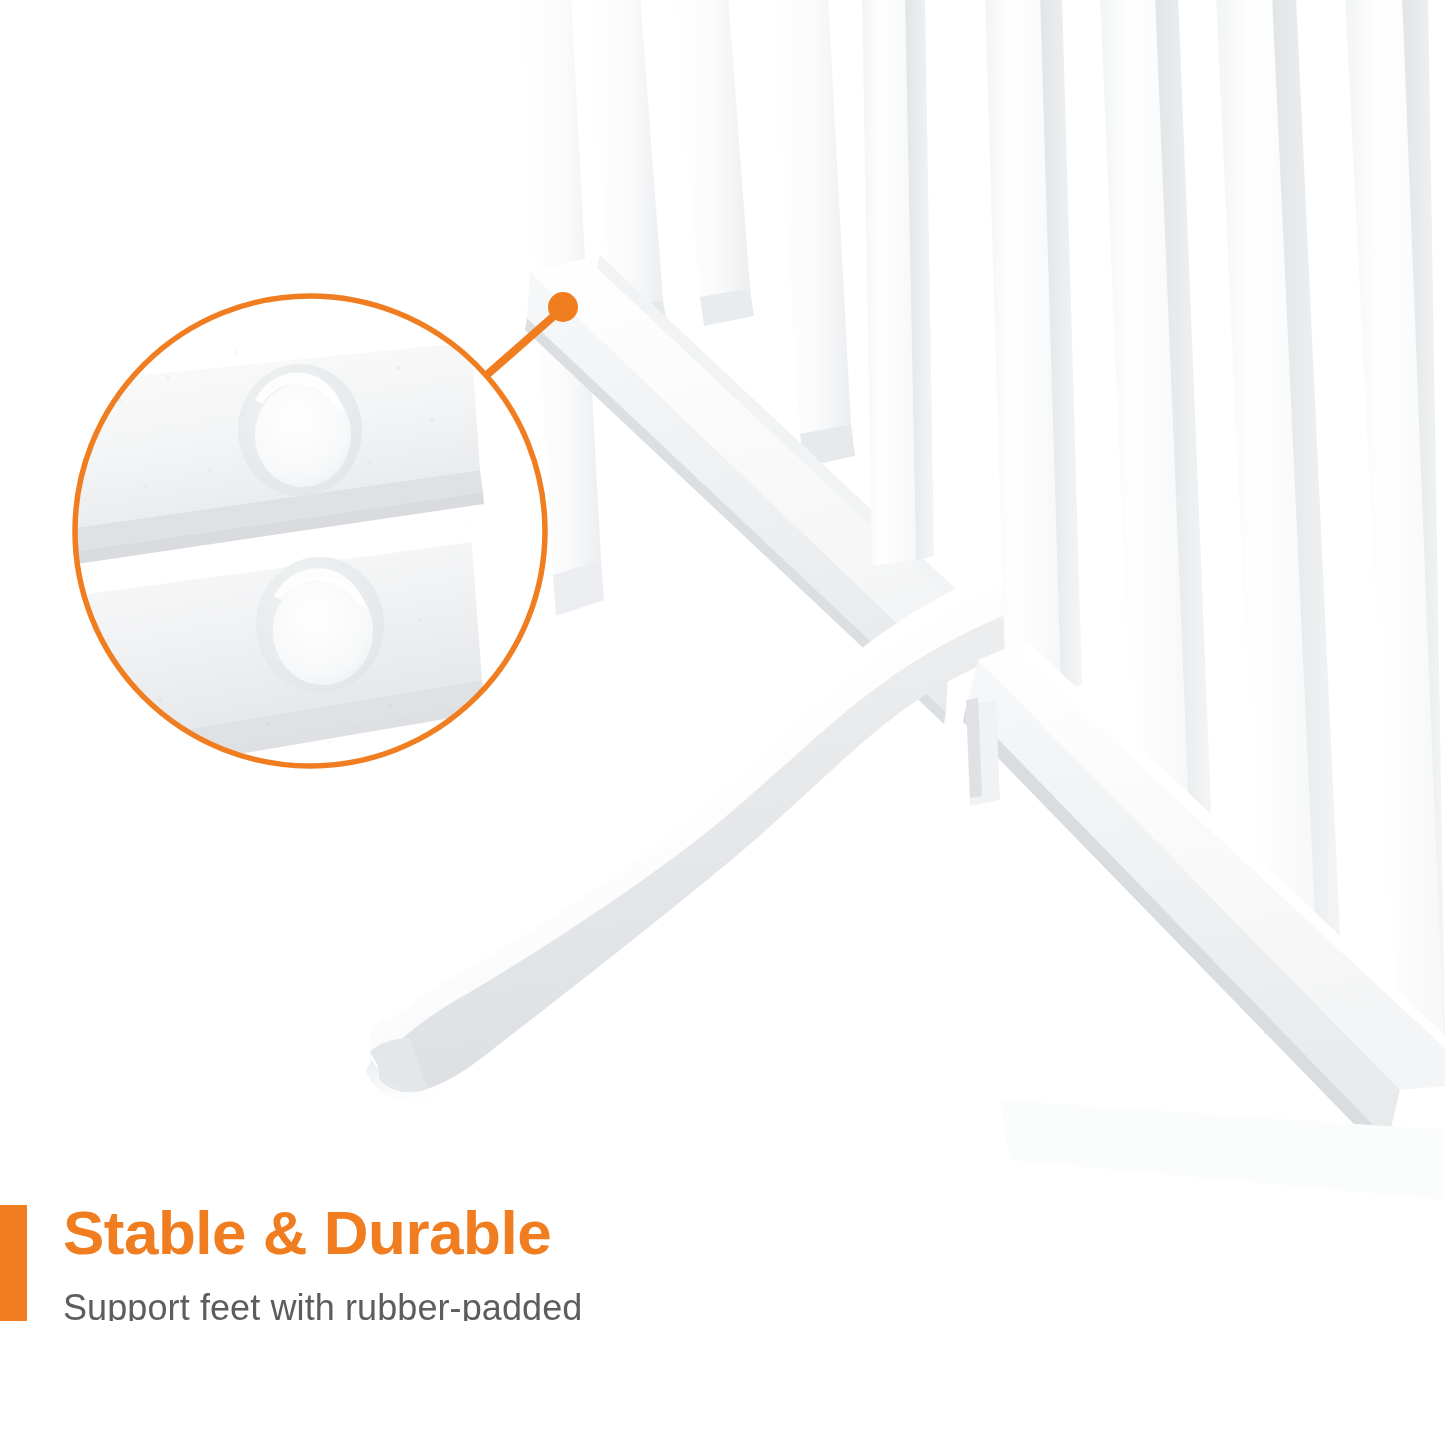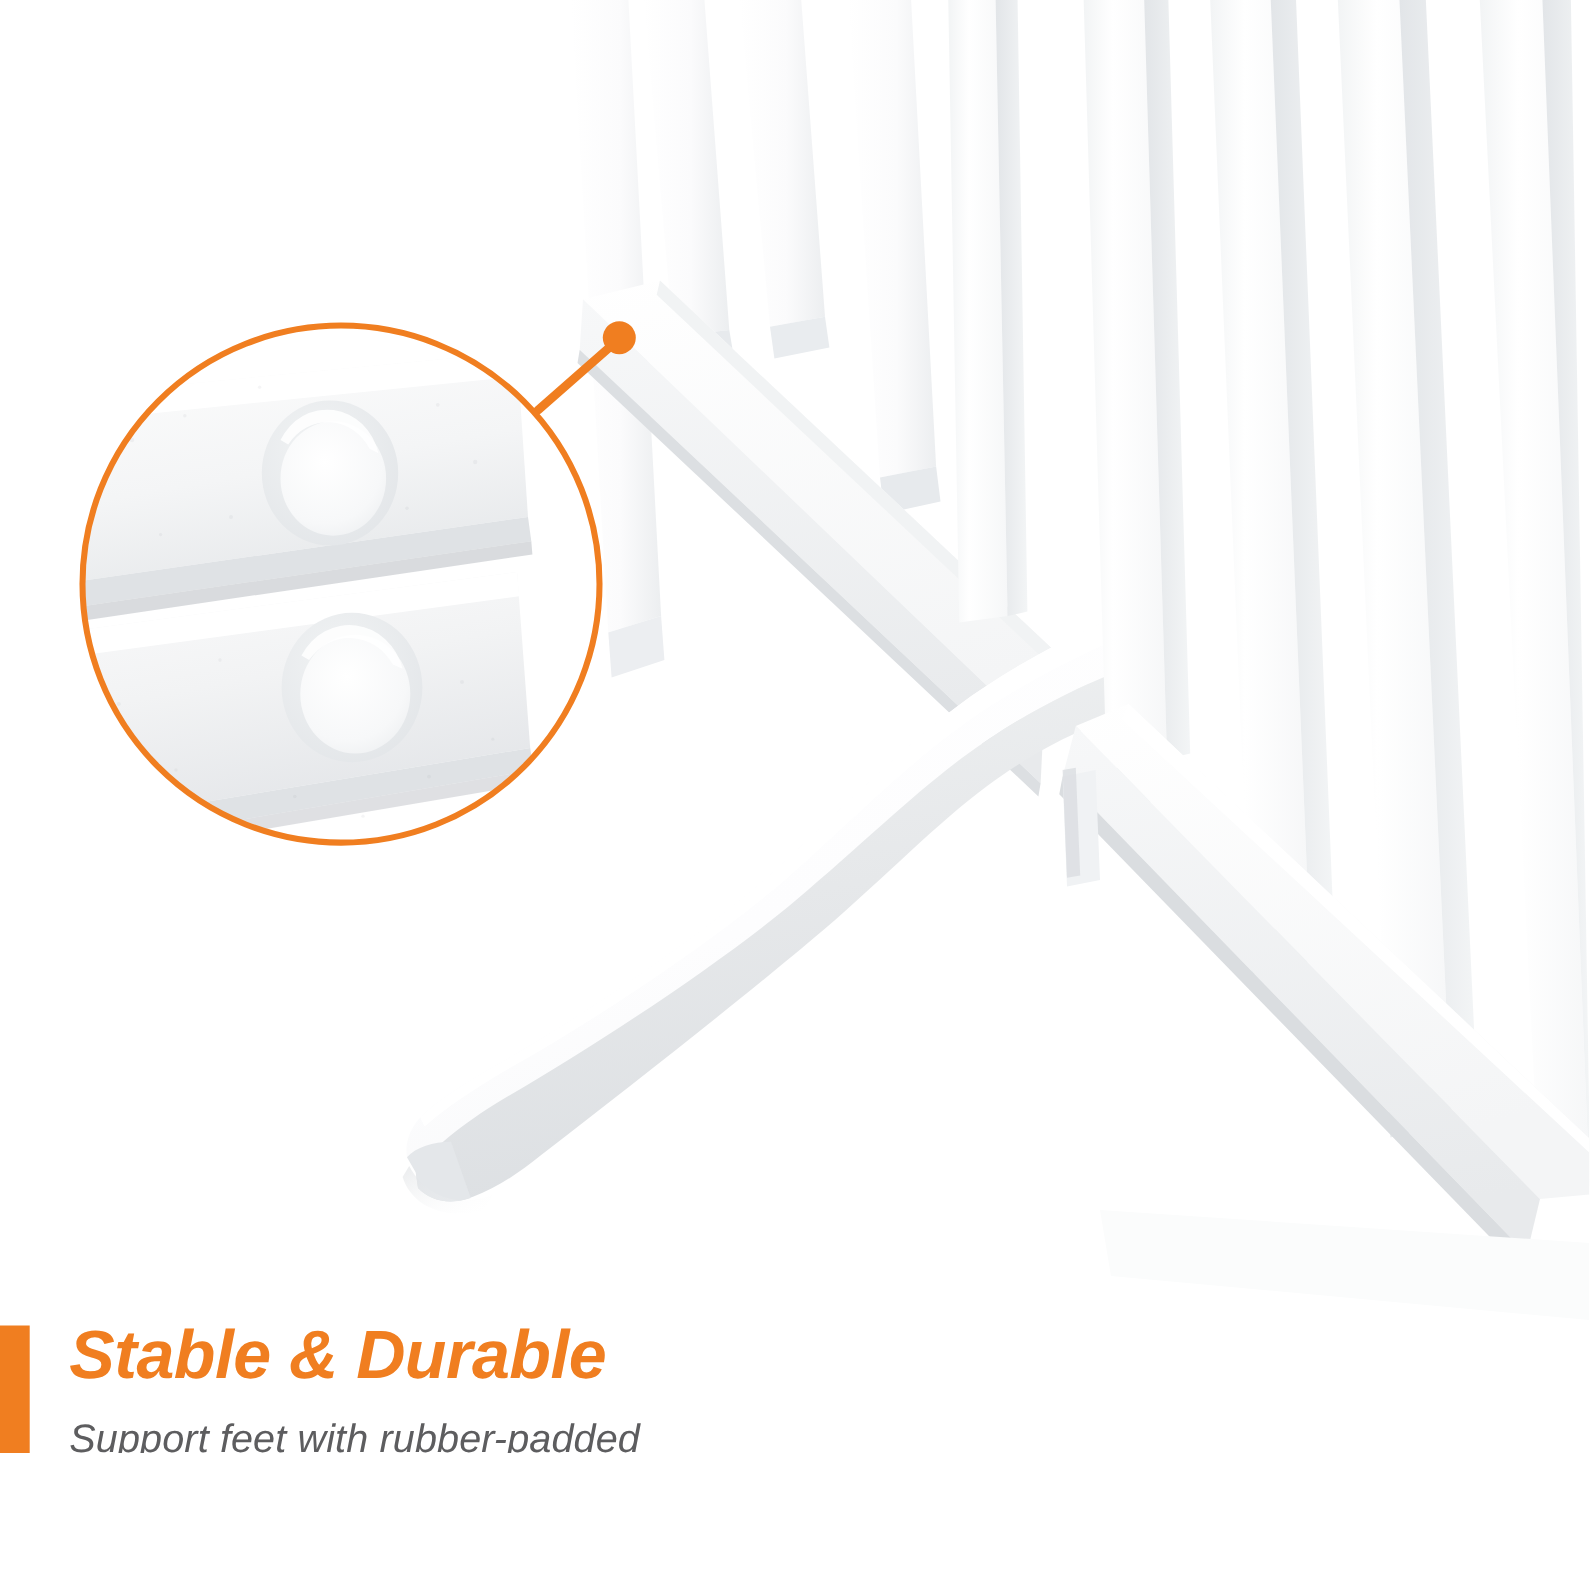--- a/index.html
+++ b/index.html
@@ -1,18 +1,18 @@
 <!DOCTYPE html>
 <html><head>
 <meta charset="utf-8">
 <style>
   html,body{margin:0;padding:0;background:#fff;}
   body{width:1445px;height:1445px;overflow:hidden;
        font-family:"Liberation Sans",sans-serif;}
-  #stage{position:relative;width:1445px;height:1321px;background:#ffffff;overflow:hidden;font-style:italic;}
+  #stage{position:relative;width:1445px;height:1321px;background:#ffffff;overflow:hidden;}
 
   
   #photo{position:absolute;inset:0;}
   #photo svg{display:block;width:1445px;height:1445px;}
 
   
   #callout{position:absolute;left:0;top:0;width:1445px;height:1445px;pointer-events:none;}
   #callout svg{display:block;width:1445px;height:1445px;}
 
   

